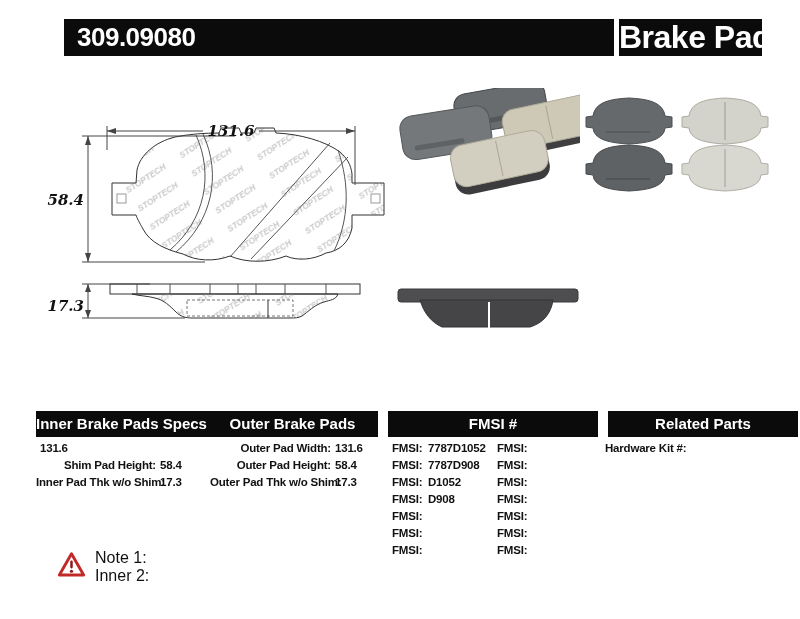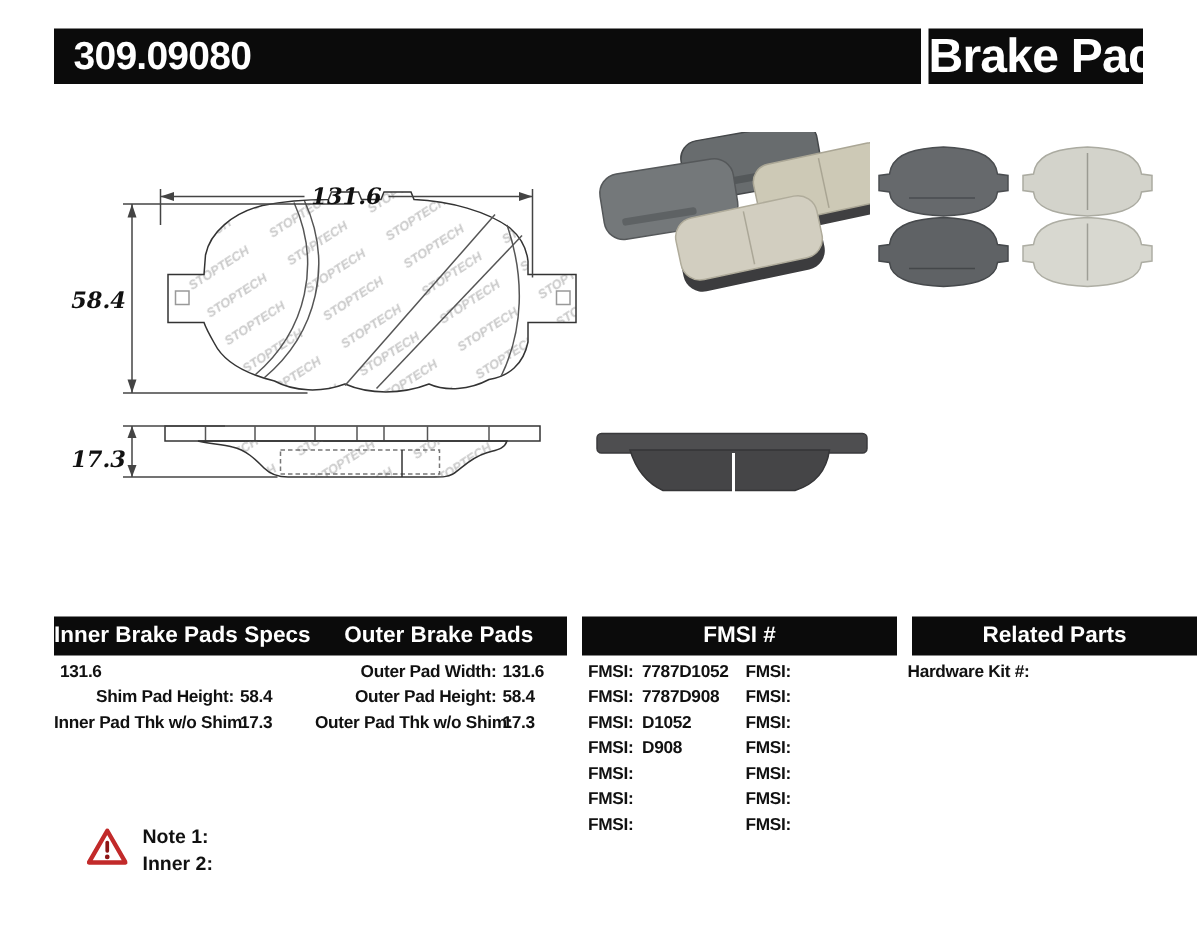--- a/index.html
+++ b/index.html
@@ -1,39 +1,39 @@
 <!DOCTYPE html>
 <html><head>
 <meta charset="utf-8">
 <style>
   html,body{margin:0;padding:0;background:#fff;}
   .page{position:relative;width:800px;height:619px;background:#fff;overflow:hidden;
         font-family:"Liberation Sans",sans-serif;color:#111;}
   
   .hdr{position:absolute;left:36px;top:19px;width:726px;height:37px;display:flex;}
   .hdr .seg{background:#0b0b0b;color:#fff;font-weight:bold;line-height:37px;white-space:nowrap;}
-  .hdr .seg.left{flex:1;font-size:26px;padding-left:13px;letter-spacing:-0.5px;}
+  .hdr .seg.left{flex:1;font-size:26px;padding-left:13px;letter-spacing:-0.5px;margin-left:28px;}
   .hdr .gap{width:5px;background:#fff;}
   .hdr .seg.right{width:143px;font-size:32px;text-align:center;letter-spacing:-0.5px;}
   
   .thdr{position:absolute;top:411px;height:26px;background:#0b0b0b;color:#fff;
         font-weight:bold;font-size:15px;line-height:26px;text-align:center;display:flex;}
   .thdr span{display:block;}
   
   .specblock{position:absolute;top:440px;}
   .srow{display:flex;font-size:11.5px;font-weight:bold;line-height:17px;
         letter-spacing:-0.2px;white-space:nowrap;}
   .srow .lbl{text-align:right;}
   .srow .val{margin-left:4px;text-align:left;}
   .inner .lbl{width:120px;}
   .outer .lbl{width:121px;}
   .fmsi .lbl{width:32px;text-align:left;}
   .related .lbl{text-align:right;}
   
-  .note-text{position:absolute;left:95px;font-size:13px;font-weight:bold;line-height:18px;}
+  .note-text{position:absolute;left:95px;font-size:16px;font-weight:normal;line-height:18px;}
   .abs{position:absolute;}
   svg{display:block;}
 </style>
 </head>
 <body>
 
 <div class="page">
 
   <div class="hdr">
     <div class="seg left">309.09080</div>

